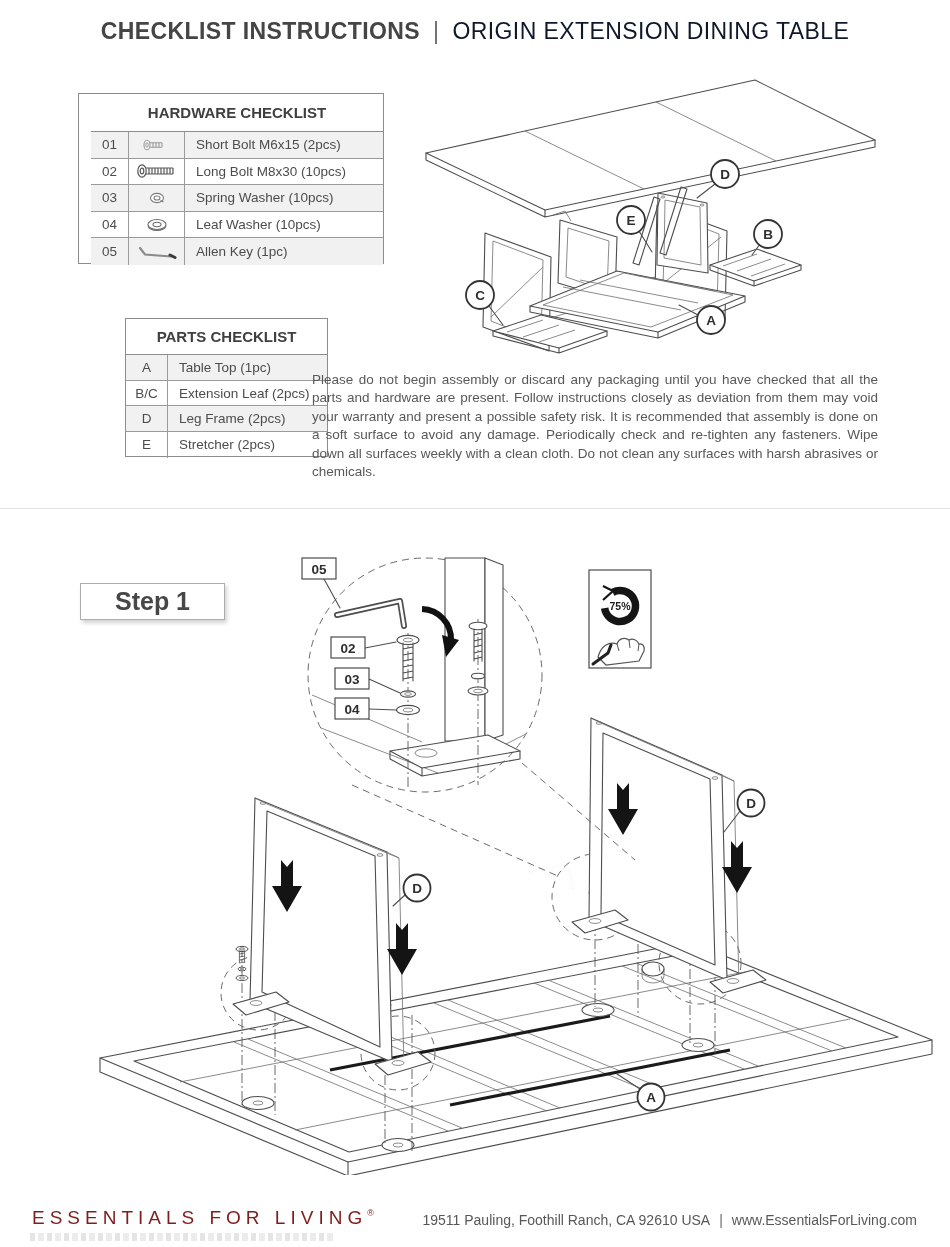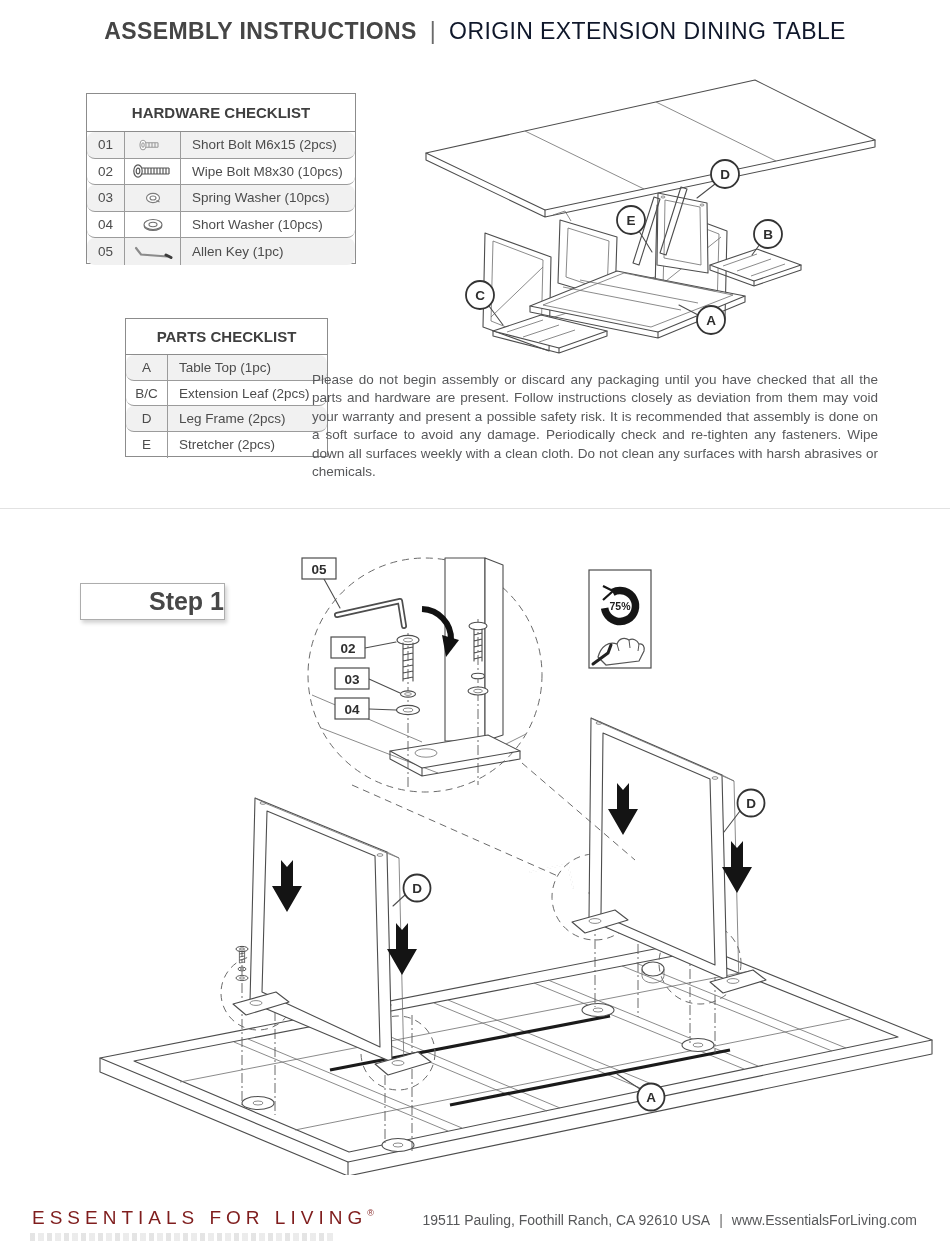--- a/index.html
+++ b/index.html
@@ -8,43 +8,43 @@
   
   .doc-title{position:absolute;top:18px;left:0;width:100%;text-align:center;
              font-size:23px;letter-spacing:.4px;white-space:nowrap;}
   .doc-title .t-bold{font-weight:700;color:#454545;}
   .doc-title .t-sep{font-weight:300;color:#6a6a6a;padding:0 13px;}
   .doc-title .t-light{font-weight:400;color:#0f172a;}
   
   .tbl{position:absolute;background:#fff;border:1px solid #8c8c8c;box-sizing:border-box;}
   .tbl-title{display:flex;align-items:center;justify-content:center;
              font-weight:700;color:#3f3f3f;border-bottom:1px solid #8c8c8c;background:#fff;}
-  .tbl-row{display:flex;border-bottom:1px solid #9b9b9b;box-sizing:border-box;border-radius:8px;}
+  .tbl-row{display:flex;border-bottom:1px solid #9b9b9b;box-sizing:border-box;}
   .tbl-row:last-child{border-bottom:none;}
   .row-alt{background:#f1f1f1;}
   .cell{display:flex;align-items:center;box-sizing:border-box;font-size:13.5px;color:#4c4c4c;}
   .c-num{width:38px;justify-content:center;border-right:1px solid #9b9b9b;}
   .c-icon{width:56px;justify-content:center;border-right:1px solid #9b9b9b;}
   .c-desc{flex:1;padding-left:11px;}
-  #hw-table{left:86px;top:93px;width:270px;height:171px;}
+  #hw-table{left:78px;top:93px;width:306px;height:171px;padding-left:12px;}
   #hw-table .tbl-title{height:37px;font-size:15px;}
   #hw-table .tbl-row{height:26.6px;}
   #pt-table{left:78px;top:318px;width:203px;height:139px;margin-left:47px;}
   #pt-table .tbl-title{height:35px;font-size:15px;}
   #pt-table .tbl-row{height:25.7px;}
   #pt-table .c-num{width:42px;}
   
   .notice{position:absolute;left:312px;top:371px;width:566px;
           font-size:13.5px;line-height:18.4px;color:#57585a;text-align:justify;}
   
   .divider{position:absolute;left:0;top:508px;width:950px;height:0;border-top:1px solid #e2e2e2;}
   
   .step-box{position:absolute;left:80px;top:583px;width:143px;height:35px;background:#fff;
             border:1px solid #adadad;box-shadow:2px 3px 4px rgba(0,0,0,.18);
-            display:flex;align-items:center;justify-content:flex-end;
+            display:flex;align-items:center;justify-content:center;
             font-size:25px;font-weight:700;color:#474747;}
   
   svg{position:absolute;}
   svg text{font-family:"Liberation Sans","DejaVu Sans",sans-serif;}
   .ln{fill:none;stroke:#4d4d4d;stroke-width:1.1;stroke-linejoin:round;stroke-linecap:round;}
   .ln-f{fill:#fff;stroke:#4d4d4d;stroke-width:1.1;stroke-linejoin:round;}
   .ln-thin{fill:none;stroke:#6d6d6d;stroke-width:.8;}
   .dash{fill:none;stroke:#6b6b6b;stroke-width:1;stroke-dasharray:7 5;}
   .dashdot{fill:none;stroke:#5a5a5a;stroke-width:.9;stroke-dasharray:10 3 2 3;}
   .lbl-circ{fill:#fff;stroke:#333;stroke-width:1.8;}
@@ -58,21 +58,21 @@
   .footer-right .fsep{padding:0 9px;color:#6a6a6a;}
   .fine-print{position:absolute;left:30px;top:1233px;width:305px;height:8px;opacity:.55;
               background:repeating-linear-gradient(90deg,#cfcfcf 0 5px,#fff 5px 8px,#dcdcdc 8px 14px,#fff 14px 17px);}
 </style>
 </head>
 <body>
 
 <div class="page">
 
   <div class="doc-title">
-    <span class="t-bold">ASSEMBLY INSTRUCTIONS</span><span class="t-sep">|</span><span class="t-light">ORIGIN EXTENSION DINING TABLE</span>
+    <span class="t-bold">CHECKLIST INSTRUCTIONS</span><span class="t-sep">|</span><span class="t-light">ORIGIN EXTENSION DINING TABLE</span>
   </div>
 
   <div class="tbl" id="hw-table">
     <div class="tbl-title">HARDWARE CHECKLIST</div>
 
     <div class="tbl-row row-alt">
       <div class="cell c-num">01</div>
       <div class="cell c-icon">
         <svg width="34" height="20" viewBox="0 0 34 20">
             <g fill="none" stroke="#9a9a9a" stroke-width="1.1">
@@ -91,21 +91,21 @@
       <div class="cell c-icon">
         <svg width="44" height="20" viewBox="0 0 44 20">
             <g fill="none" stroke="#585858" stroke-width="1.2">
           <ellipse cx="7" cy="10" rx="4.2" ry="6.2" fill="#fff"></ellipse>
               <ellipse cx="7" cy="10" rx="1.8" ry="2.8"></ellipse>
           <path d="M11,7 L38,7 M11,13 L38,13 M38,7 L38,13"></path>
           <path d="M14,7 L14,13 M17,7 L17,13 M20,7 L20,13 M23,7 L23,13 M26,7 L26,13 M29,7 L29,13 M32,7 L32,13 M35,7 L35,13"></path>
             </g>
           </svg>
       </div>
-      <div class="cell c-desc">Wipe Bolt M8x30 (10pcs)</div>
+      <div class="cell c-desc">Long Bolt M8x30 (10pcs)</div>
     </div>
 
     <div class="tbl-row row-alt">
       <div class="cell c-num">03</div>
       <div class="cell c-icon">
         <svg width="24" height="20" viewBox="0 0 24 20">
             <g fill="none" stroke="#7d7d7d" stroke-width="1.1">
           <ellipse cx="12" cy="10" rx="6.5" ry="4.6" fill="#fff"></ellipse>
               <ellipse cx="12" cy="10" rx="3" ry="2"></ellipse>
           <path d="M15.5,12.5 L18.5,14"></path>
@@ -119,21 +119,21 @@
       <div class="cell c-num">04</div>
       <div class="cell c-icon">
         <svg width="28" height="20" viewBox="0 0 28 20">
             <g fill="none" stroke="#6f6f6f" stroke-width="1.1">
           <ellipse cx="14" cy="9.5" rx="9" ry="5" fill="#fff"></ellipse>
               <ellipse cx="14" cy="9.5" rx="4" ry="2.2"></ellipse>
           <path d="M5,10.5 a9,5 0 0 0 18,0"></path>
             </g>
           </svg>
       </div>
-      <div class="cell c-desc">Short Washer (10pcs)</div>
+      <div class="cell c-desc">Leaf Washer (10pcs)</div>
     </div>
 
     <div class="tbl-row row-alt">
       <div class="cell c-num">05</div>
       <div class="cell c-icon">
         <svg width="44" height="20" viewBox="0 0 44 20">
             <g fill="none" stroke="#8b8b8b" stroke-width="2.2" stroke-linecap="round">
           <path d="M5,6 L10,12.5 L36,14.5"></path>
             </g>
           <path d="M35,13 L40,15.5" stroke="#3c3c3c" stroke-width="3" stroke-linecap="round" fill="none"></path>

